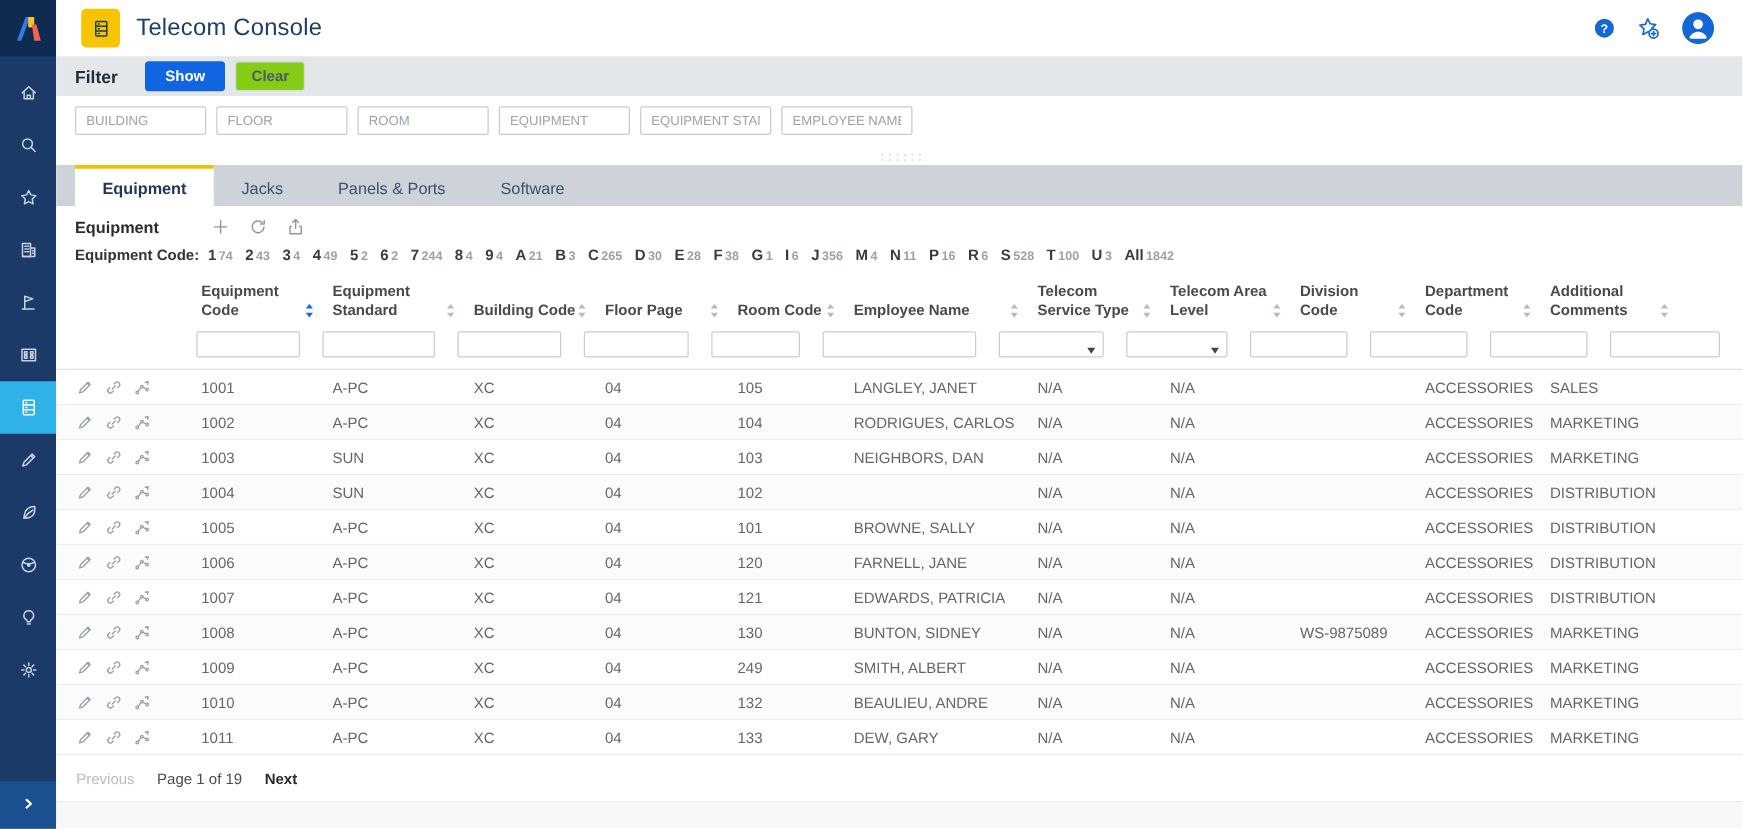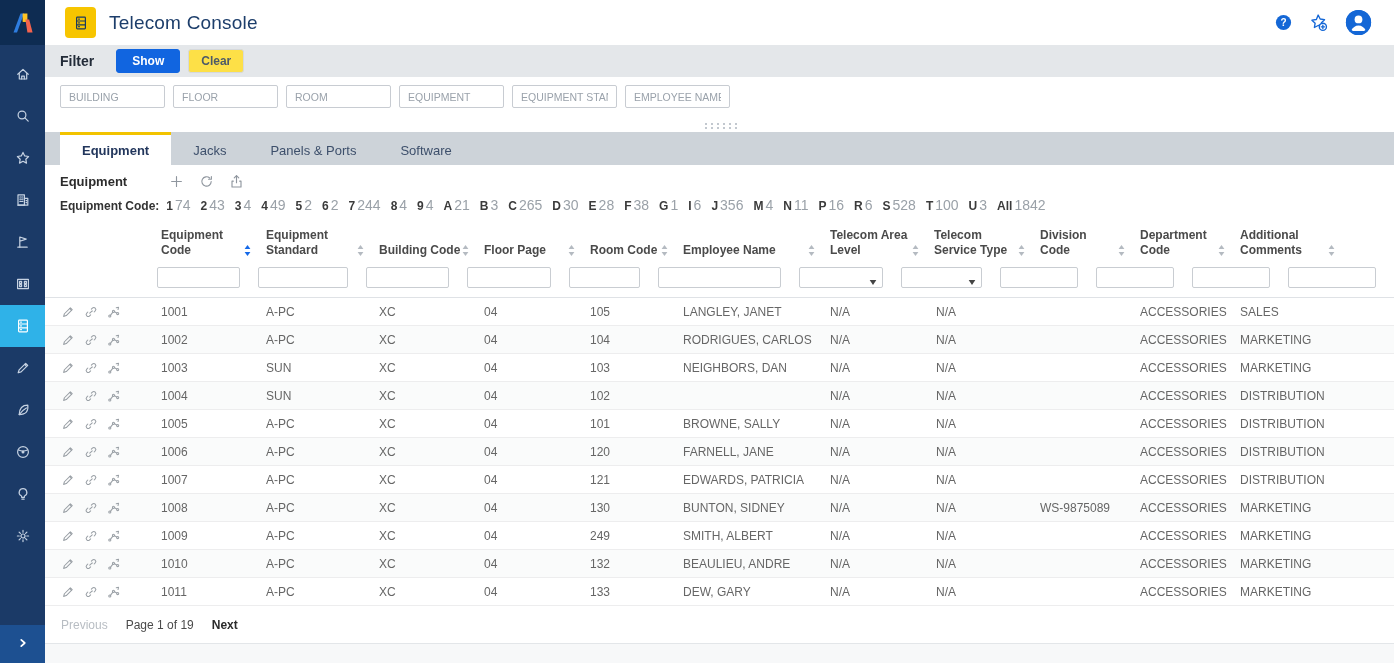--- a/index.html
+++ b/index.html
@@ -21,41 +21,41 @@
   .app-header { height:45px; display:flex; align-items:center; padding:0 22px 0 20px; background:#fff; }
   .app-icon { width:31px; height:31px; background:#f7c500; border-radius:4px; display:flex; align-items:center; justify-content:center; color:#1c3a5f; }
   .app-title { font-size:19px; font-weight:400; color:#1d3e6b; margin-left:13px; letter-spacing:.2px; }
   .header-actions { margin-left:auto; display:flex; align-items:center; gap:17px; }
   .h-icon { display:flex; align-items:center; cursor:pointer; }
   
   .filter-bar { height:32px; background:#e4e7ea; display:flex; align-items:center; padding-left:15px; }
   .filter-label { font-weight:700; font-size:14px; color:#222b38; margin-right:22px; }
   .btn { font-size:12px; border-radius:3px; cursor:pointer; font-family:inherit; }
   .btn-show { background:#1165e0; border:1px solid #1165e0; color:#fff; font-weight:700; padding:4px 15px; margin-right:8px; }
-  .btn-clear { background:#fde047; border:1px solid #d6d9dc; color:#4d5a68; font-weight:600; padding:4px 12px; }
+  .btn-clear { background:#84cc16; border:1px solid #d6d9dc; color:#4d5a68; font-weight:600; padding:4px 12px; }
   .filter-fields { background:#fff; padding:8px 0 8px 15px; display:flex; gap:8px; }
   .filter-fields input { width:105px; height:23px; border:1px solid #c8ccd2; border-radius:2px; padding:0 8px; font-size:10.5px; color:#333; font-family:inherit; white-space:nowrap; overflow:hidden; }
   .filter-fields input::placeholder, .tfilter input::placeholder { color:#9aa2ab; opacity:1; }
   .grip-row { background:#fff; height:16px; position:relative; }
   .grip { position:absolute; left:50%; top:6px; transform:translateX(-50%); width:34px; height:7px; cursor:row-resize;
           background-image:radial-gradient(#c2c8cf 1px, transparent 1.05px); background-size:6px 4px; }
   
   .tab-bar { height:33px; background:#cdd3d9; display:flex; align-items:stretch; padding-left:15px; }
   .tab { display:flex; align-items:center; padding:0 22px; font-size:13px; color:#3d4f6b; border-top:3px solid transparent; cursor:pointer; white-space:nowrap; }
   .tab.active { background:#fff; border-top-color:#f2c300; font-weight:700; color:#22365c; }
   
   .content { background:#fff; flex:0 0 auto; display:flex; flex-direction:column; border-bottom:1px solid #e3e6e9; }
   .grid-toolbar { display:flex; align-items:center; padding:9px 0 7px 15px; }
   .grid-title { font-size:13px; font-weight:700; color:#2c2c2c; margin-right:42px; }
   .tool-btn { color:#8f969e; margin-right:15px; display:flex; align-items:center; cursor:pointer; background:none; border:none; padding:0; }
   .legend { padding:1px 0 9px 15px; font-size:12px; color:#333; display:flex; align-items:baseline; white-space:nowrap; }
   .legend-label { font-weight:700; margin-right:7px; }
   .legend-item { margin-right:10px; cursor:pointer; }
   .legend-item b { font-weight:700; color:#3b3b3b; }
-  .legend-item span { font-size:14px; color:#9aa1a8; margin-left:2px; }
+  .legend-item span { font-size:10px; color:#9aa1a8; margin-left:2px;font-weight:bold; }
   
   .thead { padding-left:16px; border-bottom:1px solid #dfe2e6; }
   .th-row { display:flex; align-items:flex-end; }
   .th { display:flex; align-items:flex-end; padding:6px 14px 5px 0; font-weight:700; font-size:12px; color:#4a4a4a; line-height:1.25; }
   .th .lbl { flex:0 1 auto; }
   .th .sort { margin-left:auto; color:#b4bac1; display:flex; cursor:pointer; padding-bottom:1px; }
   .th .sort.sorted { color:#1569e8; }
   .tfilter { display:flex; padding:4px 0 9px 0; }
   .tfilter .tf { padding-right:18px; }
   .tfilter input { width:100%; height:21px; border:1px solid #c9cdd2; border-radius:2px; padding:0 5px; font-size:11px; font-family:inherit; }
@@ -341,31 +341,31 @@
           </div>
           <div class="th" style="width:147px">
             <span class="lbl">Employee Name</span>
     <span class="sort">
               <svg width="9" height="13" viewBox="0 0 10 14" fill="currentColor">
                 <path d="M5 1l3.2 4.2H1.8z"></path>
                 <path d="M5 13L1.8 8.8h6.4z"></path>
               </svg>
             </span>
           </div>
+          <div class="th" style="width:106px">
+            <span class="lbl">Telecom Service Type</span>
+    <span class="sort">
+              <svg width="9" height="13" viewBox="0 0 10 14" fill="currentColor">
+                <path d="M5 1l3.2 4.2H1.8z"></path>
+                <path d="M5 13L1.8 8.8h6.4z"></path>
+              </svg>
+            </span>
+          </div>
           <div class="th" style="width:104px">
             <span class="lbl">Telecom Area Level</span>
-    <span class="sort">
-              <svg width="9" height="13" viewBox="0 0 10 14" fill="currentColor">
-                <path d="M5 1l3.2 4.2H1.8z"></path>
-                <path d="M5 13L1.8 8.8h6.4z"></path>
-              </svg>
-            </span>
-          </div>
-          <div class="th" style="width:106px">
-            <span class="lbl">Telecom Service Type</span>
     <span class="sort">
               <svg width="9" height="13" viewBox="0 0 10 14" fill="currentColor">
                 <path d="M5 1l3.2 4.2H1.8z"></path>
                 <path d="M5 13L1.8 8.8h6.4z"></path>
               </svg>
             </span>
           </div>
           <div class="th" style="width:100px">
             <span class="lbl">Division Code</span>
     <span class="sort">

